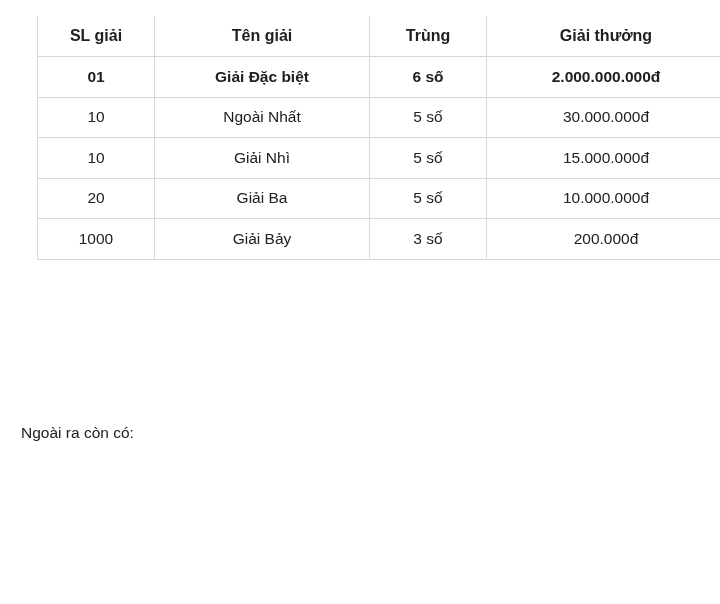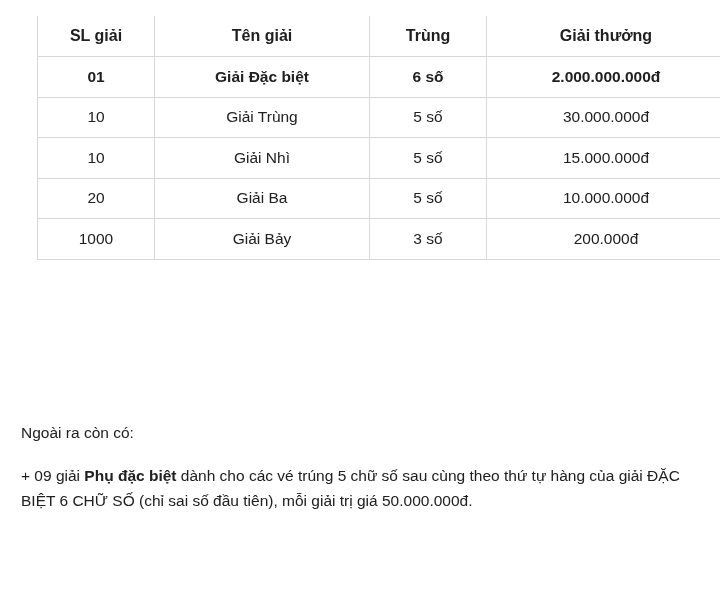--- a/index.html
+++ b/index.html
@@ -95,21 +95,21 @@
     </thead>
     <tbody>
       <tr class="special">
         <td>01</td>
         <td>Giải Đặc biệt</td>
         <td>6 số</td>
         <td>2.000.000.000đ</td>
       </tr>
       <tr>
         <td>10</td>
-        <td>Giải Trùng</td>
+        <td>Ngoài Nhất</td>
         <td>5 số</td>
         <td>30.000.000đ</td>
       </tr>
       <tr>
         <td>10</td>
         <td>Giải Nhì</td>
         <td>5 số</td>
         <td>15.000.000đ</td>
       </tr>
       <tr>
@@ -122,16 +122,15 @@
         <td>1000</td>
         <td>Giải Bảy</td>
         <td>3 số</td>
         <td>200.000đ</td>
       </tr>
     </tbody>
   </table>
 
   <div class="notes">
     <p>Ngoài ra còn có:</p>
-    <p><span>+ 09 giải </span><b>Phụ đặc biệt</b><span> dành cho các vé trúng 5 chữ số sau cùng theo thứ tự hàng của giải ĐẶC BIỆT 6 CHỮ SỐ (chỉ sai số đầu tiên), mỗi giải trị giá 50.000.000đ.</span></p>
   </div>
 
 </div>
 
 </body></html>

